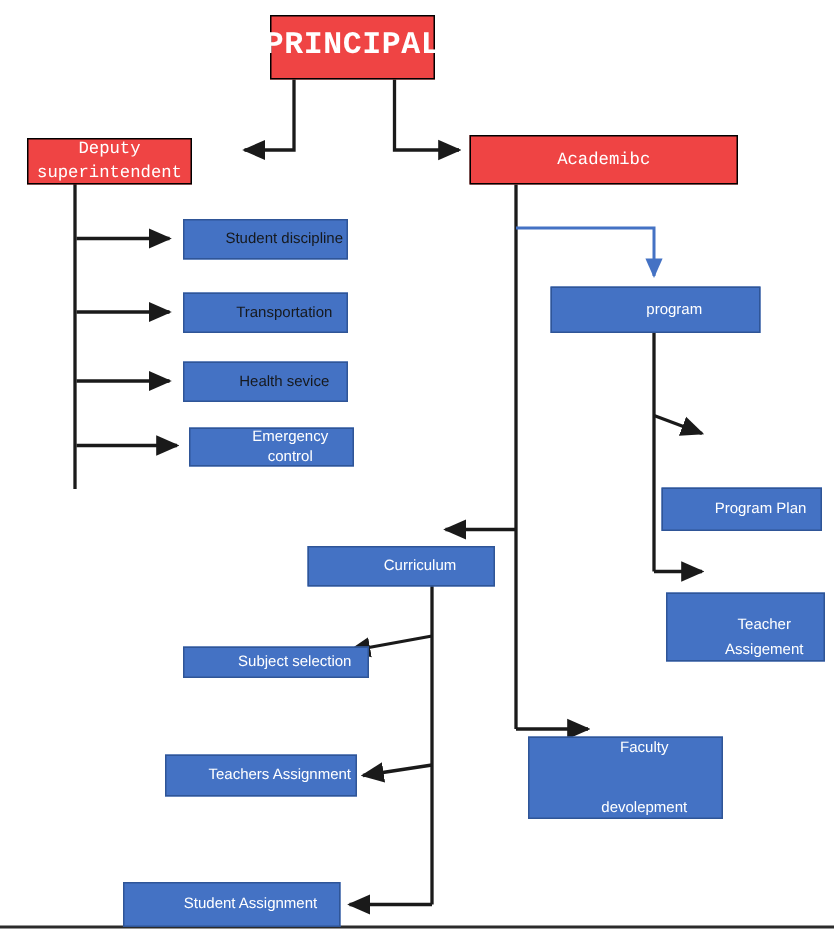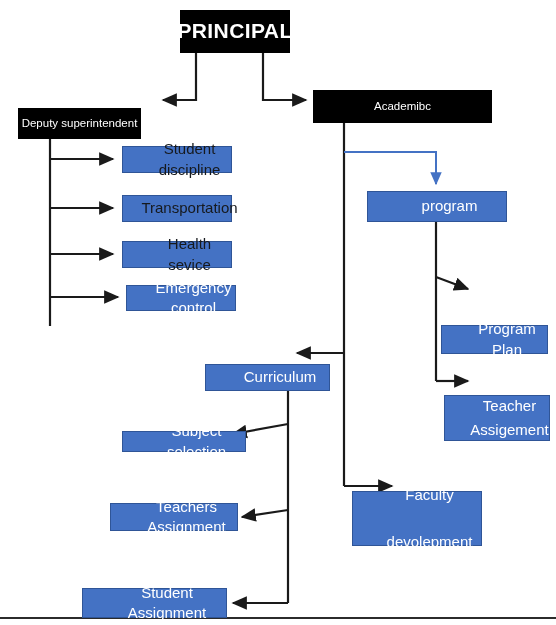--- a/index.html
+++ b/index.html
@@ -29,37 +29,38 @@
     position: absolute;
     box-sizing: border-box;
     display: flex;
     align-items: center;
     justify-content: center;
     text-align: center;
     line-height: 1.35;
     z-index: 5;
   }
   .node-black {
-    background: #000000;
+    background: #ef4444;
     color: #ffffff;
     border: 1px solid #000000;
+    font-family: Liberation Mono, monospace;
   }
   .node-blue {
     background: #4472C4;
     border: 1px solid #2F5597;
   }
   .txt-white { color: #ffffff; }
   .txt-dark  { color: #16191d; }
   .title-node {
     font-size: 21px;
     font-weight: bold;
     letter-spacing: 0.4px;
   }
   .head-node { font-size: 11.5px; font-weight: normal; }
-  .leaf-node { font-size: 15px; padding-left: 25px; }
+  .leaf-node { font-size: 10px; padding-left: 25px; }
   .two-line { flex-direction: column; justify-content: center; }
   .two-line span { display: block; }
   .two-line span + span { margin-top: 27px; }
   .two-line.tight span + span { margin-top: 3px; }
   #footer-rule {
     position: absolute;
     left: 0;
     top: 617px;
     width: 556px;
     height: 2px;
@@ -110,21 +111,21 @@
 
     <g fill="none" stroke="#4472C4" stroke-width="2" stroke-linecap="butt" stroke-linejoin="miter">
       <path d="M 344 152 L 436 152 L 436 184" marker-end="url(#arrow-blue)"></path>
     </g>
   </svg>
 
   <div class="node node-black title-node" style="left:180px; top:10px; width:110px; height:43px;">
     <span>PRINCIPAL</span>
   </div>
 
-  <div class="node node-black head-node" style="left:18px; top:92px; width:123px; height:31px;margin-top:16px;">
+  <div class="node node-black head-node" style="left:18px; top:92px; width:110px; height:31px;">
     <span>Deputy superintendent</span>
   </div>
 
   <div class="node node-black head-node" style="left:313px; top:90px; width:179px; height:33px;align-items:center;">
     <span>Academibc</span>
   </div>
 
   <div class="node node-blue leaf-node" style="left:122px; top:146px; width:110px; height:27px;">
     <span class="txt-dark">Student discipline</span>
   </div>
@@ -142,21 +143,21 @@
   </div>
 
   <div class="node node-blue leaf-node" style="left:367px; top:191px; width:140px; height:31px;">
     <span class="txt-white">program</span>
   </div>
 
   <div class="node node-blue leaf-node" style="left:441px; top:297px; width:107px; height:29px;margin-top:28px;">
     <span class="txt-white">Program Plan</span>
   </div>
 
-  <div class="node node-blue leaf-node two-line tight" style="left:444px; top:395px; width:106px; height:46px;">
+  <div class="node node-blue leaf-node two-line tight" style="left:444px; top:395px; width:106px; height:46px;justify-content:flex-end;">
     <span class="txt-white">Teacher</span>
     <span class="txt-white">Assigement</span>
   </div>
 
   <div class="node node-blue leaf-node" style="left:205px; top:364px; width:125px; height:27px;">
     <span class="txt-white">Curriculum</span>
   </div>
 
   <div class="node node-blue leaf-node" style="left:122px; top:431px; width:124px; height:21px;">
     <span class="txt-white">Subject selection</span>

